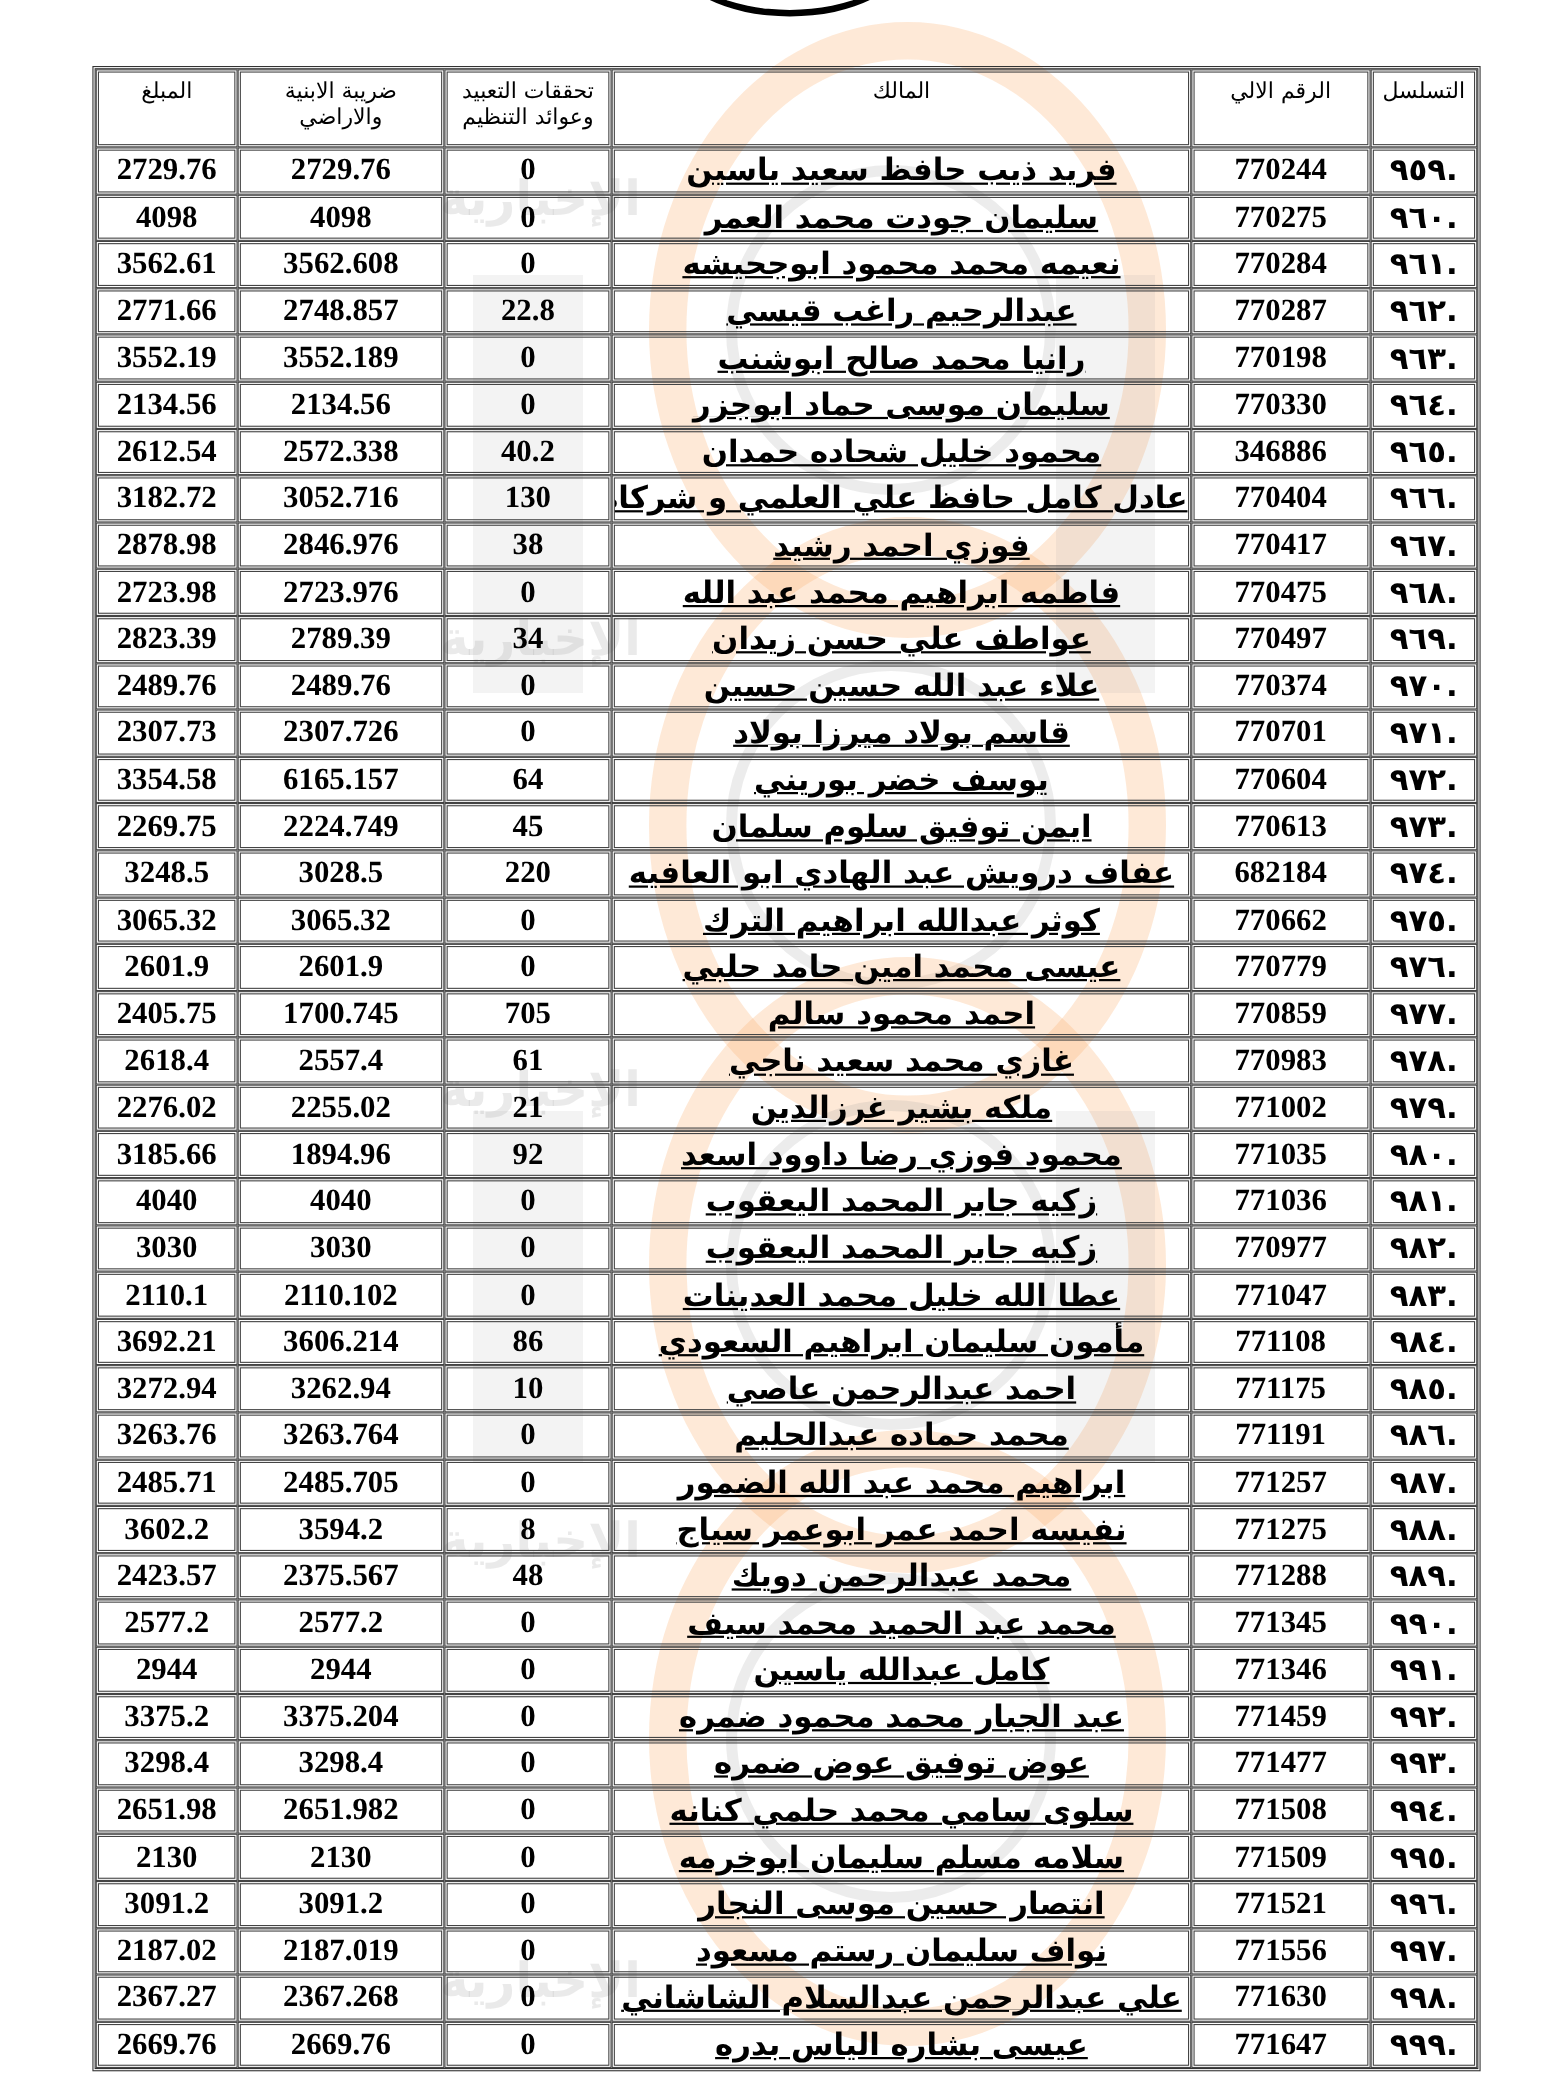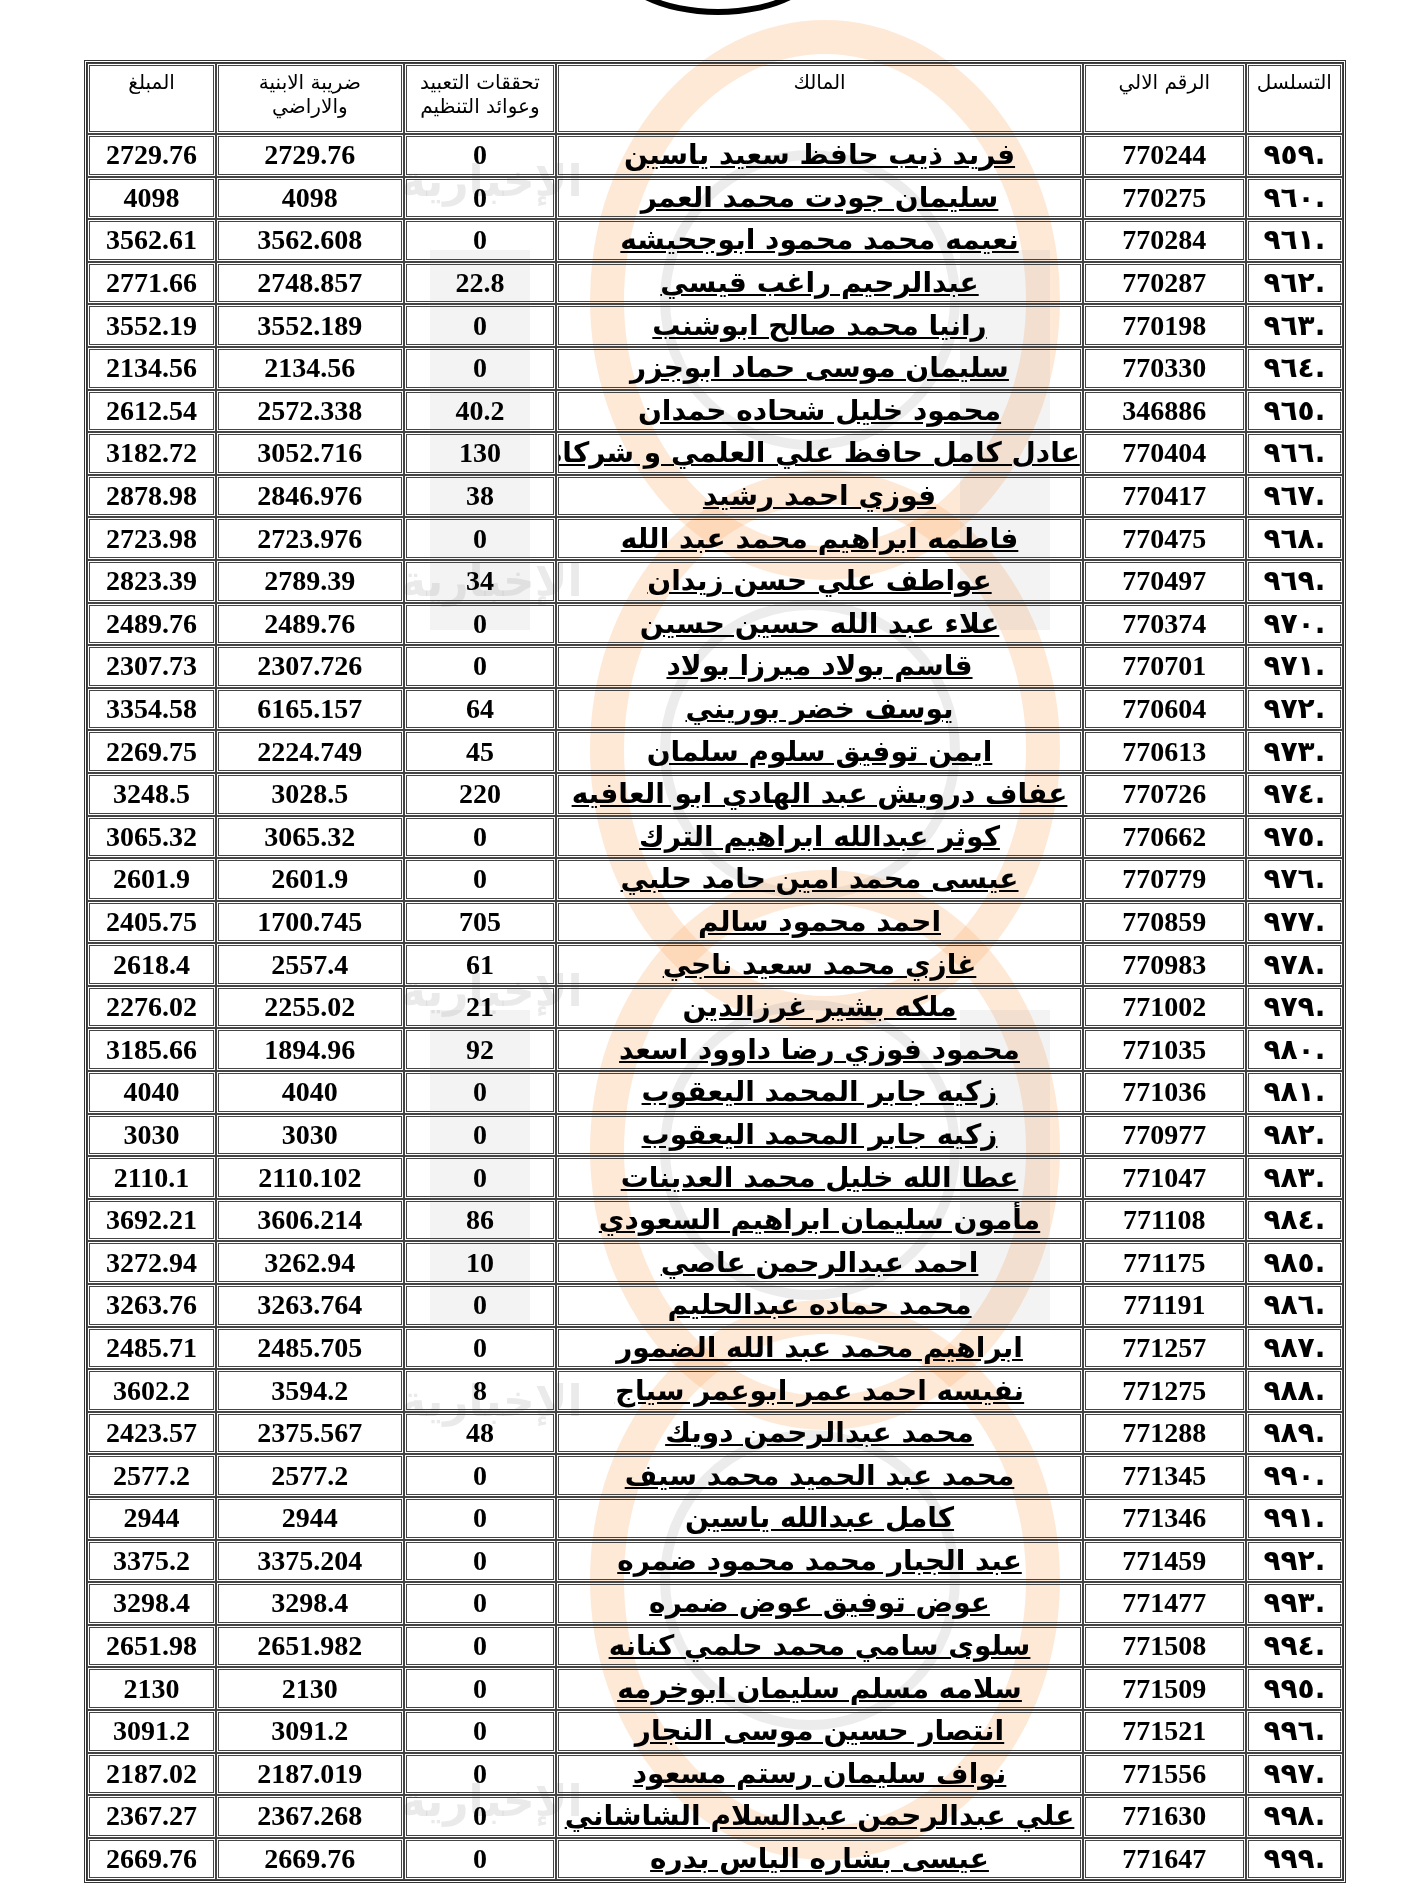--- a/index.html
+++ b/index.html
@@ -194,21 +194,21 @@
       <tr>
         <td class="seq">.٩٧٣</td>
         <td>770613</td>
         <td class="name">ايمن توفيق سلوم سلمان</td>
         <td>45</td>
         <td>2224.749</td>
         <td>2269.75</td>
       </tr>
       <tr>
         <td class="seq">.٩٧٤</td>
-        <td>770726</td>
+        <td>682184</td>
         <td class="name">عفاف درويش عبد الهادي ابو العافيه</td>
         <td>220</td>
         <td>3028.5</td>
         <td>3248.5</td>
       </tr>
       <tr>
         <td class="seq">.٩٧٥</td>
         <td>770662</td>
         <td class="name">كوثر عبدالله ابراهيم الترك</td>
         <td>0</td>

